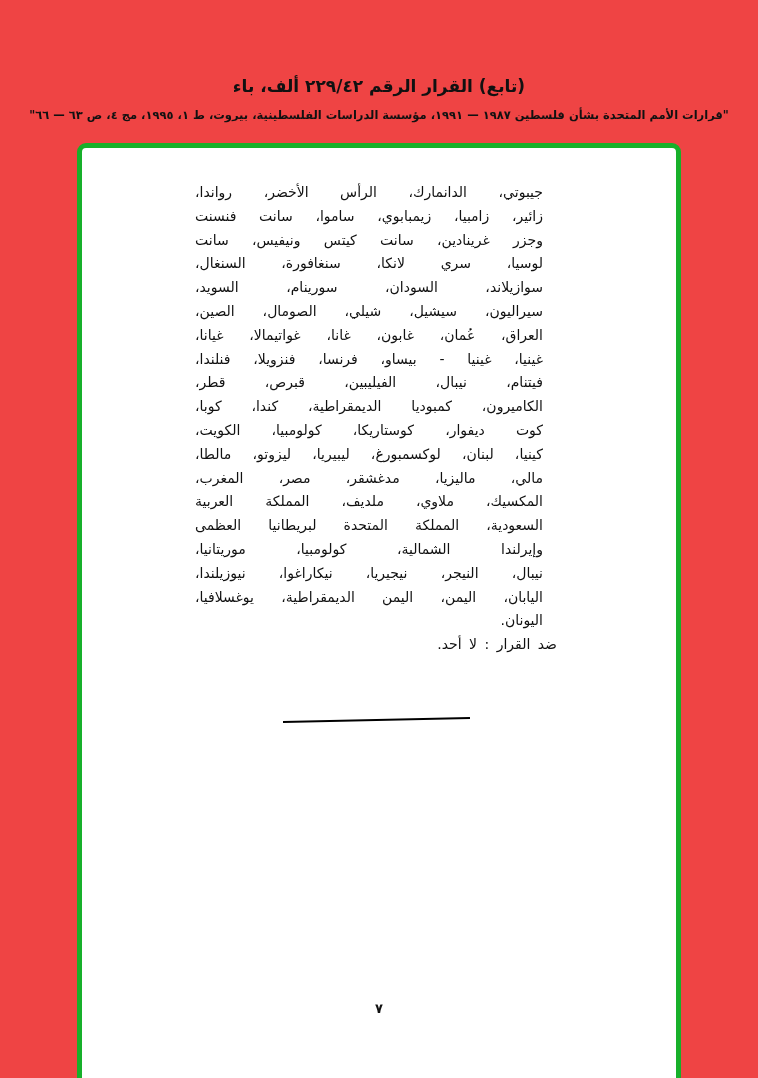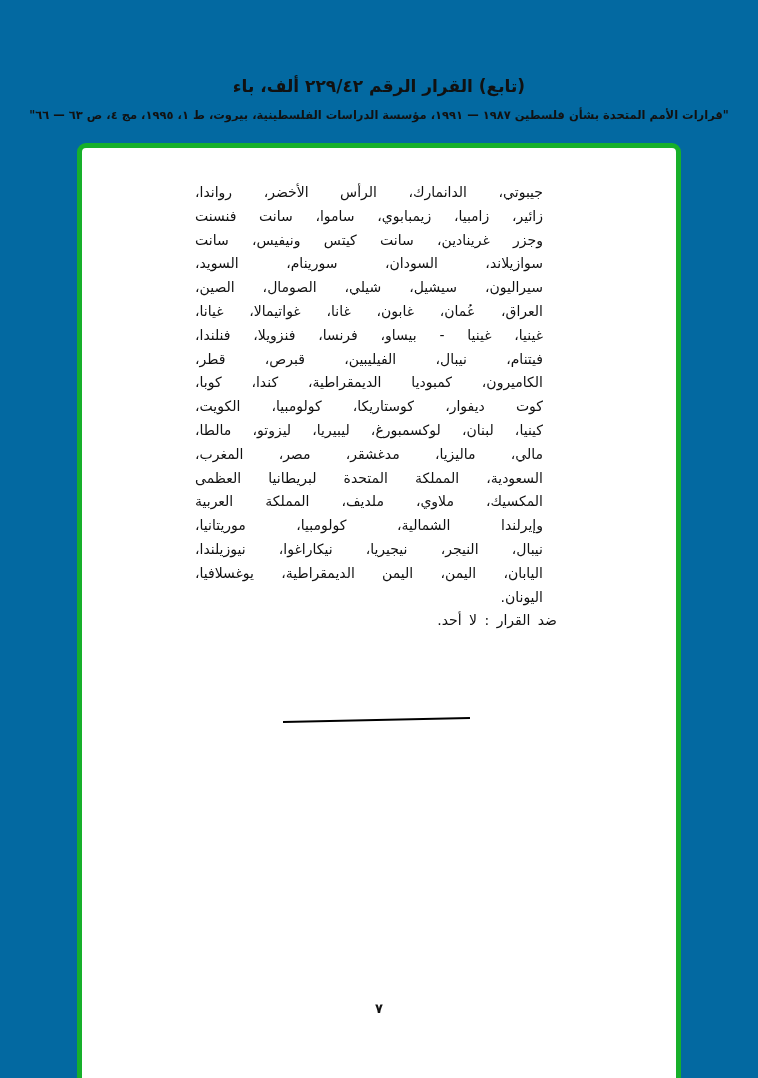--- a/index.html
+++ b/index.html
@@ -5,21 +5,21 @@
   html, body {
     margin: 0;
     padding: 0;
     background: #ffffff;
     font-family: "DejaVu Sans", sans-serif;
   }
   .page {
     position: relative;
     width: 758px;
     height: 1078px;
-    background: #0369a1;
+    background: #ef4444;
     overflow: hidden;
     direction: rtl;
     color: #111111;
   }
   .title {
     position: absolute;
     top: 76px;
     left: 0;
     right: 0;
     text-align: center;
@@ -101,31 +101,32 @@
 
   <div class="source">"قرارات الأمم المتحدة بشأن فلسطين ١٩٨٧ — ١٩٩١، مؤسسة الدراسات الفلسطينية، بيروت، ط ١، ١٩٩٥، مج ٤، ص ٦٣ — ٦٦"</div>
 
   <div class="frame" style="border-color: rgb(23, 176, 42);">
 
     <div class="textblock">
       <div>
           <div class="bodyline">جيبوتي، الدانمارك، الرأس الأخضر، رواندا،</div>
           <div class="bodyline">زائير، زامبيا، زيمبابوي، ساموا، سانت فنسنت</div>
           <div class="bodyline">وجزر غرينادين، سانت كيتس ونيفيس، سانت</div>
+          <div class="bodyline">لوسيا، سري لانكا، سنغافورة، السنغال،</div>
           <div class="bodyline">سوازيلاند، السودان، سورينام، السويد،</div>
           <div class="bodyline">سيراليون، سيشيل، شيلي، الصومال، الصين،</div>
           <div class="bodyline">العراق، عُمان، غابون، غانا، غواتيمالا، غيانا،</div>
           <div class="bodyline">غينيا، غينيا - بيساو، فرنسا، فنزويلا، فنلندا،</div>
           <div class="bodyline">فيتنام، نيبال، الفيليبين، قبرص، قطر،</div>
           <div class="bodyline">الكاميرون، كمبوديا الديمقراطية، كندا، كوبا،</div>
           <div class="bodyline">كوت ديفوار، كوستاريكا، كولومبيا، الكويت،</div>
           <div class="bodyline">كينيا، لبنان، لوكسمبورغ، ليبيريا، ليزوتو، مالطا،</div>
           <div class="bodyline">مالي، ماليزيا، مدغشقر، مصر، المغرب،</div>
+          <div class="bodyline">المكسيك، ملاوي، ملديف، المملكة العربية</div>
           <div class="bodyline">السعودية، المملكة المتحدة لبريطانيا العظمى</div>
-          <div class="bodyline">المكسيك، ملاوي، ملديف، المملكة العربية</div>
           <div class="bodyline">وإيرلندا الشمالية، كولومبيا، موريتانيا،</div>
           <div class="bodyline">نيبال، النيجر، نيجيريا، نيكاراغوا، نيوزيلندا،</div>
           <div class="bodyline">اليابان، اليمن، اليمن الديمقراطية، يوغسلافيا،</div>
           <div class="bodyline">اليونان.</div>
         </div>
       <div class="against">ضد القرار : لا أحد.</div>
     </div>
 
     <div class="rule"></div>
 

